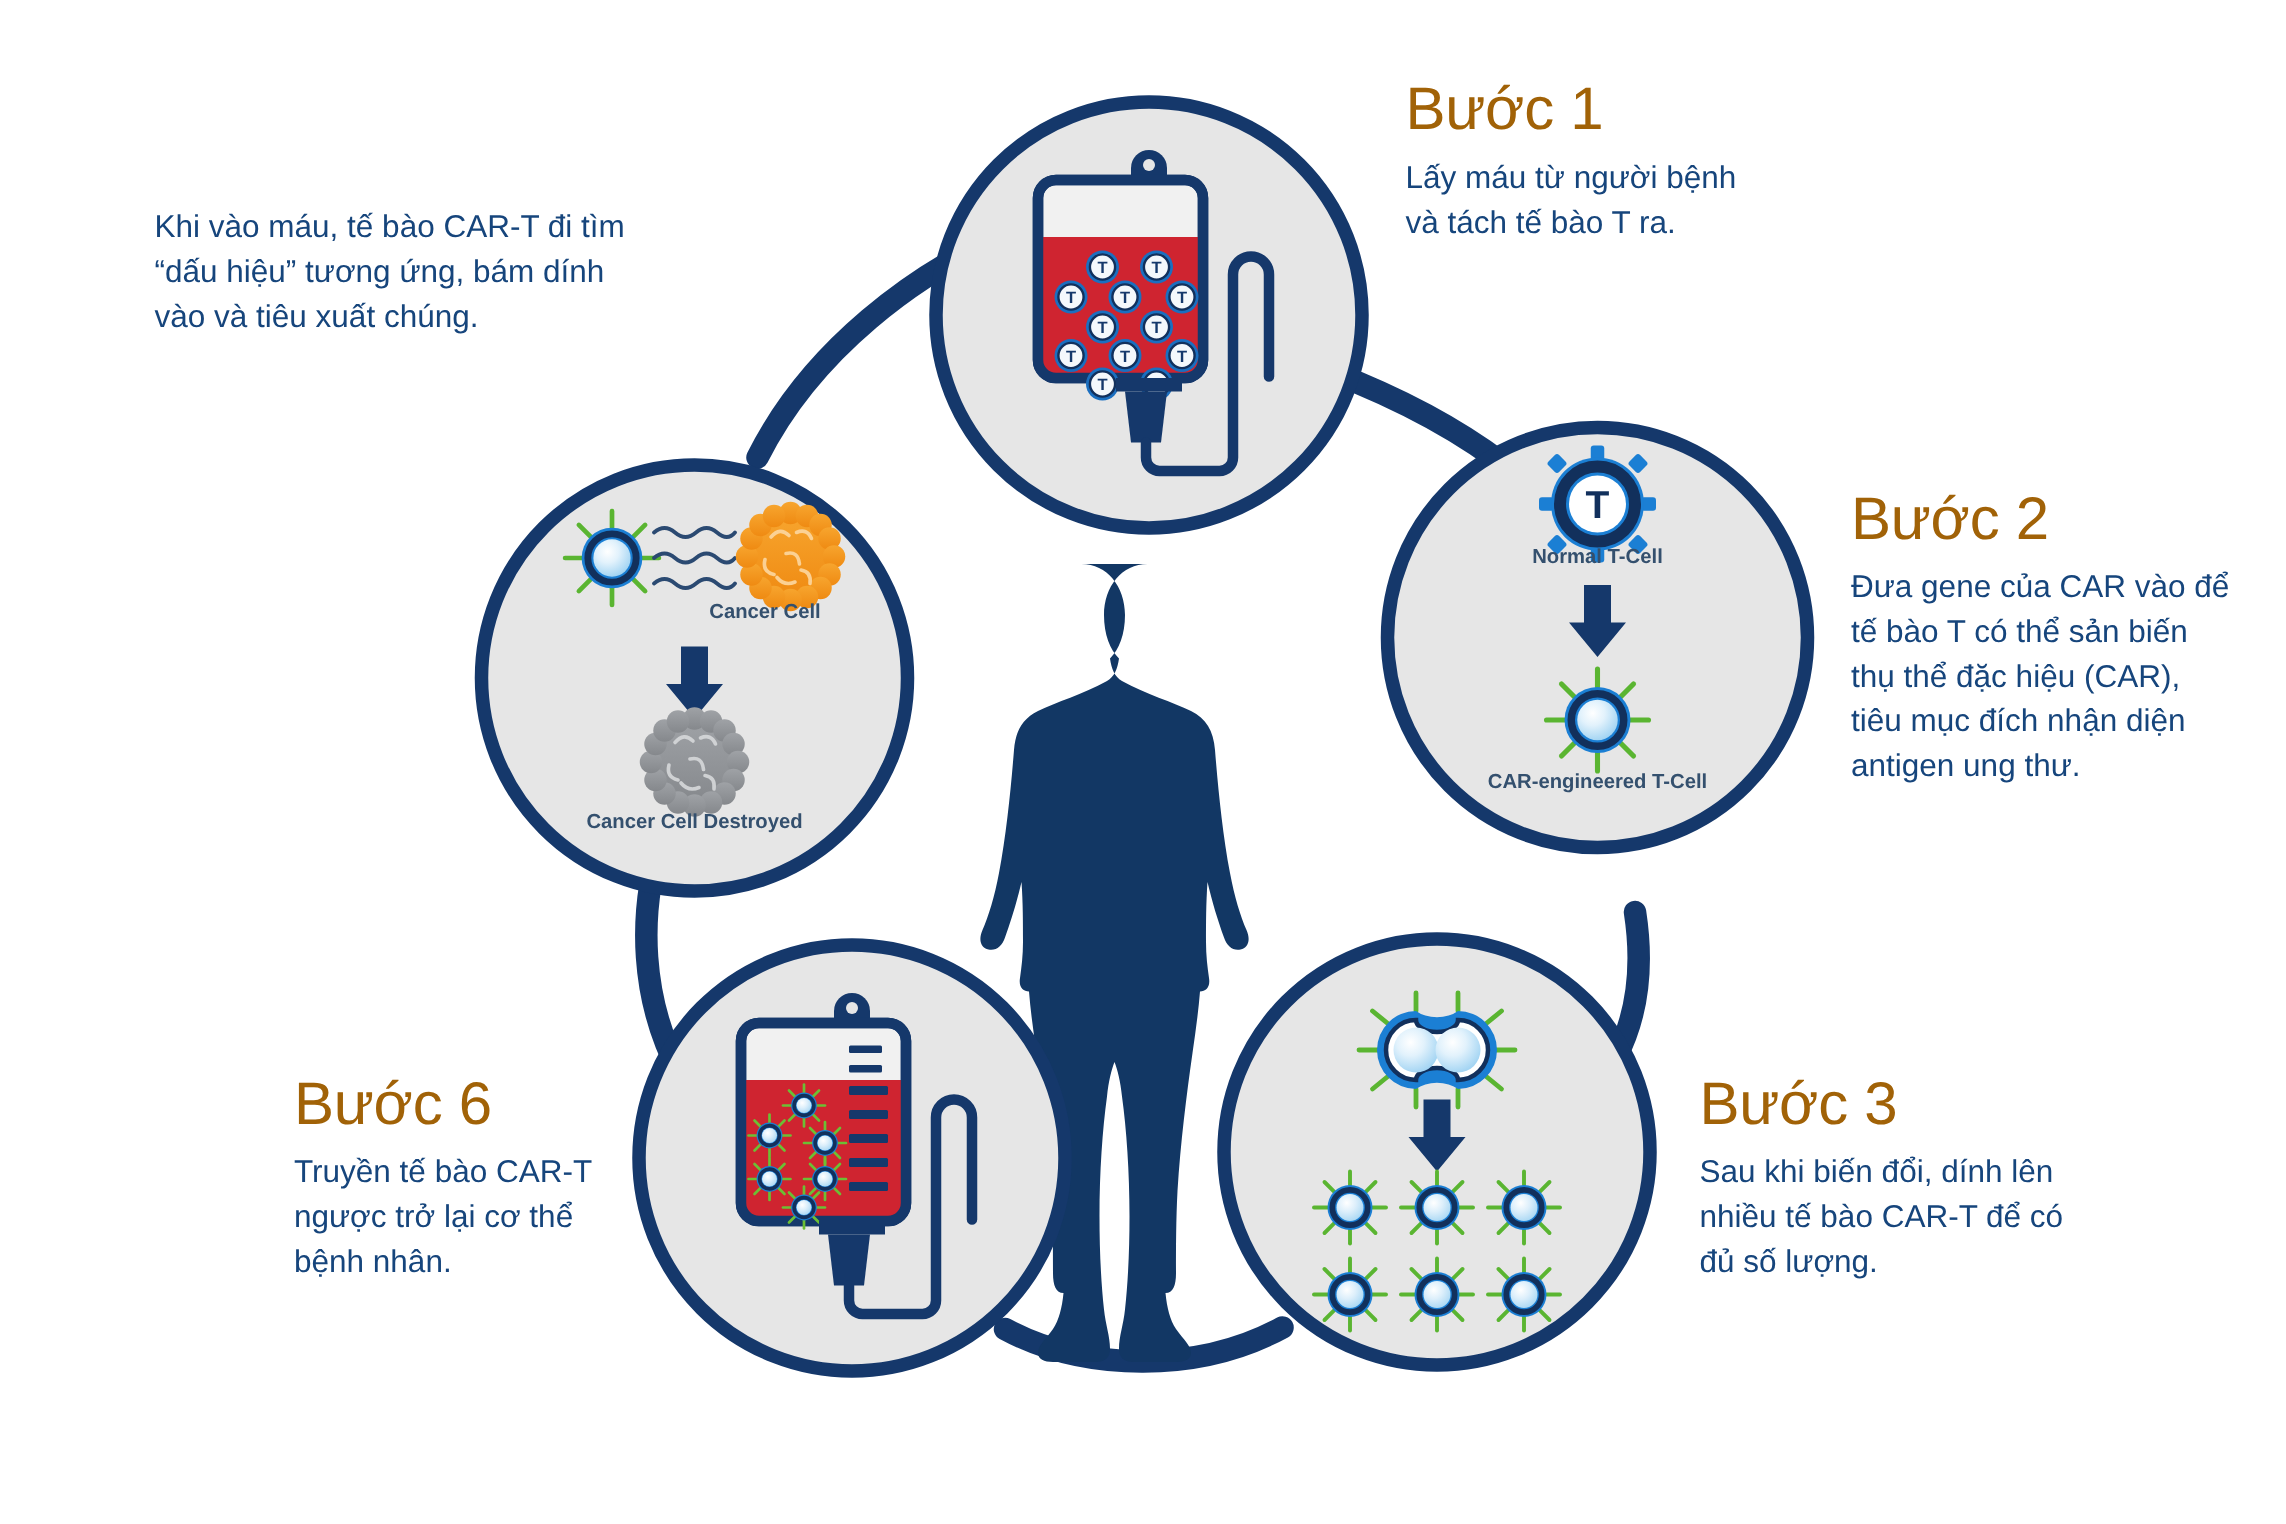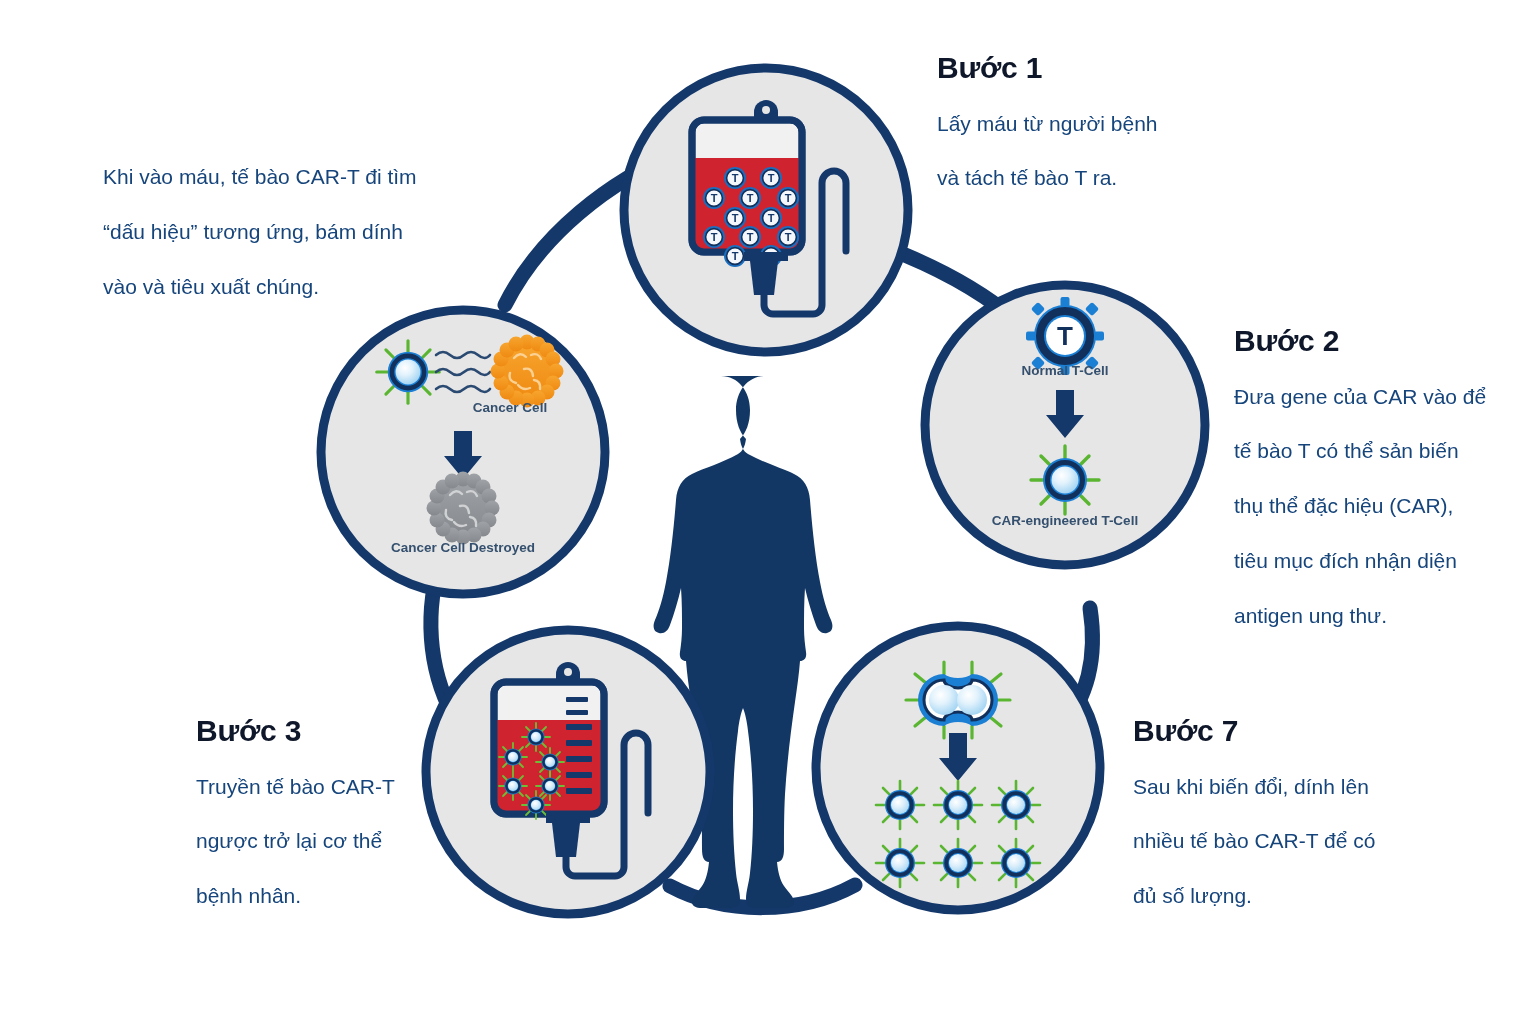--- a/index.html
+++ b/index.html
@@ -7,29 +7,29 @@
     width:1524px;height:1016px;
     font-family:"Liberation Sans","DejaVu Sans",sans-serif;
     color:#15386b;
     overflow:hidden;position:relative;
   }
   #stage{position:absolute;left:0;top:0;width:1524px;height:1016px;}
   #diagram{position:absolute;left:0;top:0;width:1524px;height:1016px;}
 
   .txtblock{position:absolute;}
   .step-title{
-    font-size:30px;font-weight:bold;color:#0f172a;
+    font-size:40px;font-weight:normal;color:#a16207;
     letter-spacing:-0.2px;line-height:1.05;margin:0 0 10px 0;
     white-space:nowrap;
   }
   .step-body{
     font-size:21px;color:#16457c;line-height:1.42;margin:0;
     font-weight:400;
   }
-  .step-body div{white-space:nowrap;margin-top:25px;}
+  .step-body div{white-space:nowrap;}
 
   
   #t1{left:937px;top:52px;}
   #t2{left:1234px;top:325px;}
   #t3{left:1133px;top:715px;}
   #t4{left:196px;top:715px;}
   #t5{left:103px;top:137px;}
 </style>
 </head>
 <body>
@@ -431,30 +431,30 @@
     <div class="step-body">
       <div>Đưa gene của CAR vào để</div>
       <div>tế bào T có thể sản biến</div>
       <div>thụ thể đặc hiệu (CAR),</div>
       <div>tiêu mục đích nhận diện</div>
       <div>antigen ung thư.</div>
     </div>
   </div>
 
   <div class="txtblock" id="t3">
-    <div class="step-title">Bước 7</div>
+    <div class="step-title">Bước 3</div>
     <div class="step-body">
       <div>Sau khi biến đổi, dính lên</div>
       <div>nhiều tế bào CAR-T để có</div>
       <div>đủ số lượng.</div>
     </div>
   </div>
 
   <div class="txtblock" id="t4">
-    <div class="step-title">Bước 3</div>
+    <div class="step-title">Bước 6</div>
     <div class="step-body">
       <div>Truyền tế bào CAR-T</div>
       <div>ngược trở lại cơ thể</div>
       <div>bệnh nhân.</div>
     </div>
   </div>
 
   <div class="txtblock" id="t5">
     <div class="step-body">
       <div>Khi vào máu, tế bào CAR-T đi tìm</div>

